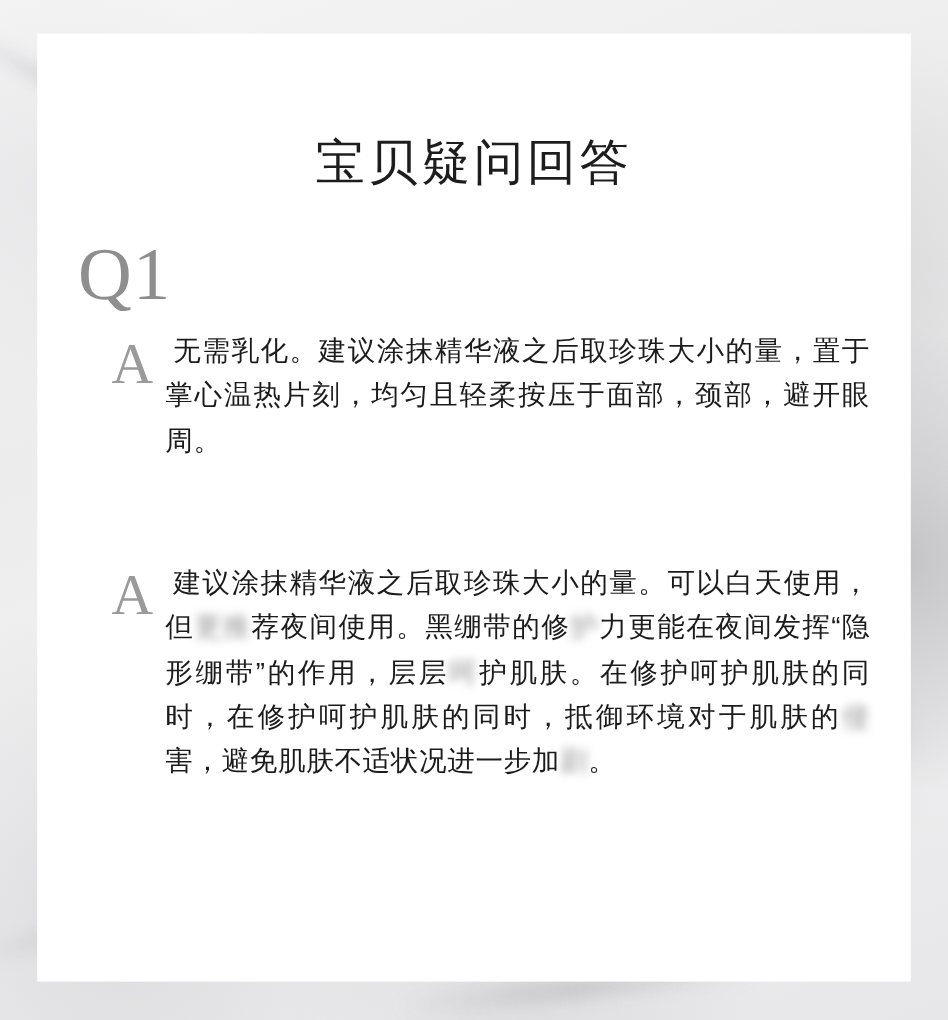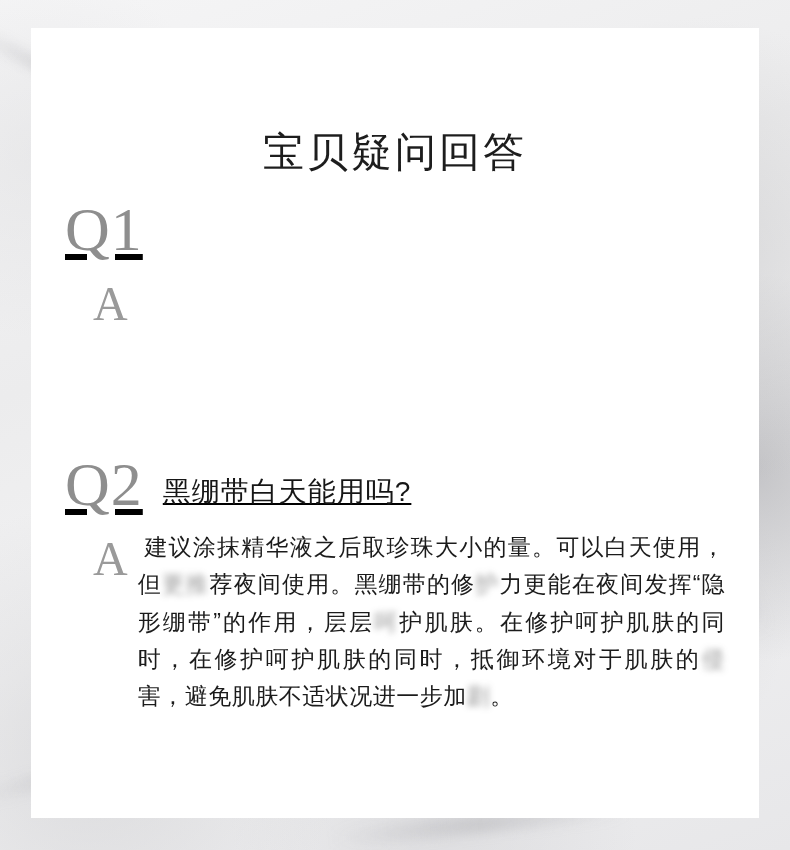--- a/index.html
+++ b/index.html
@@ -59,32 +59,30 @@
     position: absolute;
     left: 0;
     right: 0;
     top: 80px;
     text-align: center;
     font-size: 41px;
     letter-spacing: 3px;
     color: #1d1d1d;
     font-weight: 400;
     font-family: "Liberation Sans", sans-serif;
-    margin-top: 17px;
   }
 
   .qa-block { position: absolute; left: 34px; right: 34px; }
   .qa-block.q1 { top: 170px; }
   .qa-block.q2 { top: 425px; }
 
   .q-row {
     display: flex;
-    align-items: flex-end;
-    gap: 20px;
-    text-decoration: underline;
+    align-items: center;
+    gap: 10px;
   }
   .q-mark {
     font-family: "Liberation Serif", serif;
     font-size: 62px;
     line-height: 1;
     color: #8e8e8e;
     font-weight: 400;
     letter-spacing: 1px;
   }
   .q-text {
@@ -144,28 +142,25 @@
   <div class="card">
 
     <div class="doc-title">宝贝疑问回答</div>
 
     <div class="qa-block q1">
       <div class="q-row">
         <span class="q-mark">Q1</span>
       </div>
       <div class="a-row">
         <span class="a-mark">A</span>
+        <div class="a-text" id="answer-1"><span class="indent"></span><span>无需乳化。建议涂抹精华液之后取珍珠大小的量，置于掌心温热片刻，均匀且轻柔按压于面部，颈部，避开眼周。</span></div>
       </div>
     </div>
 
     <div class="qa-block q2">
-      <div class="q-row">
-        <span class="q-mark">Q2</span>
-        <span class="q-text">黑绷带白天能用吗?</span>
-      </div>
       <div class="a-row">
         <span class="a-mark">A</span>
         <div class="a-text" id="answer-2"><span class="indent"></span><span>建议涂抹精华液之后取珍珠大小的量。可以白天使用，但</span><span class="blur">更推</span><span>荐夜间使用。黑绷带的修</span><span class="blur">护</span><span>力更能在夜间发挥“隐形绷带”的作用，层层</span><span class="blur">呵</span><span>护肌肤。在修护呵护肌肤的同时，在修护呵护肌肤的同时，抵御环境对于肌肤的</span><span class="blur">侵</span><span>害，避免肌肤不适状况进一步加</span><span class="blur">剧</span><span>。</span></div>
       </div>
     </div>
 
   </div>
 </div>
 
 </body></html>

